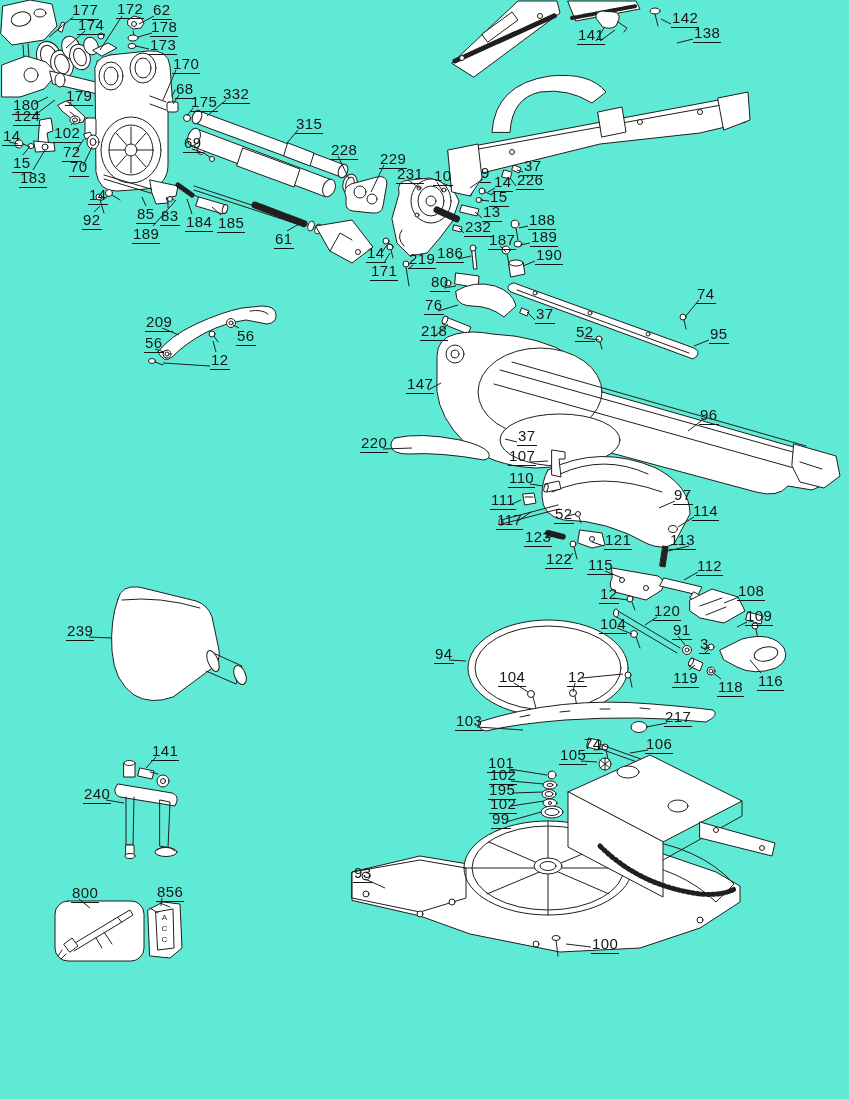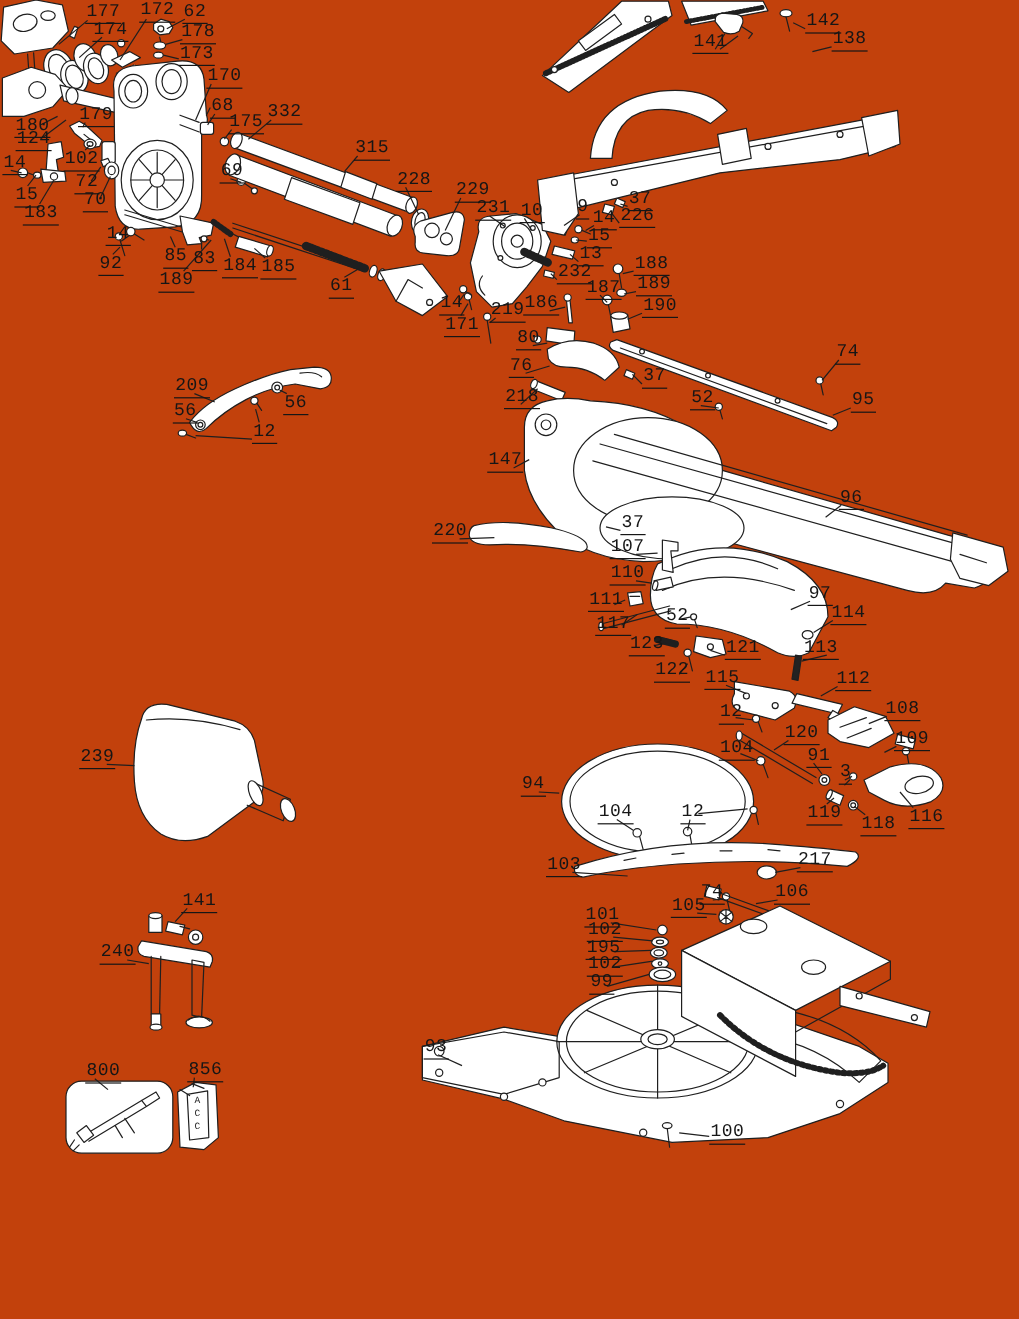--- a/index.html
+++ b/index.html
@@ -1,17 +1,17 @@
 <!DOCTYPE html>
 <html><head>
 <meta charset="utf-8">
 <style>
   html,body{margin:0;padding:0;background:#ffffff;}
-  .stage{position:relative;width:849px;height:1099px;background:#c2410c;overflow:hidden;
-         font-family:Liberation Mono, monospace;}
+  .stage{position:relative;width:849px;height:1099px;background:#5eead4;overflow:hidden;
+         font-family:Liberation Sans, sans-serif;}
   .artsvg{position:absolute;left:0;top:0;}
   #leader-svg{position:absolute;left:0;top:0;pointer-events:none;}
   .part-label{position:absolute;font-size:15px;line-height:1.0;color:#161616;
               padding:0 1px 2px 1px;border-bottom:1.5px solid #161616;
               letter-spacing:.4px;white-space:nowrap;background:transparent;}
   .acc-text{position:absolute;left:160px;top:913px;font-size:8px;color:#1f1f1f;
             writing-mode:vertical-rl;text-orientation:upright;letter-spacing:2px;}
 </style>
 </head>
 <body>

